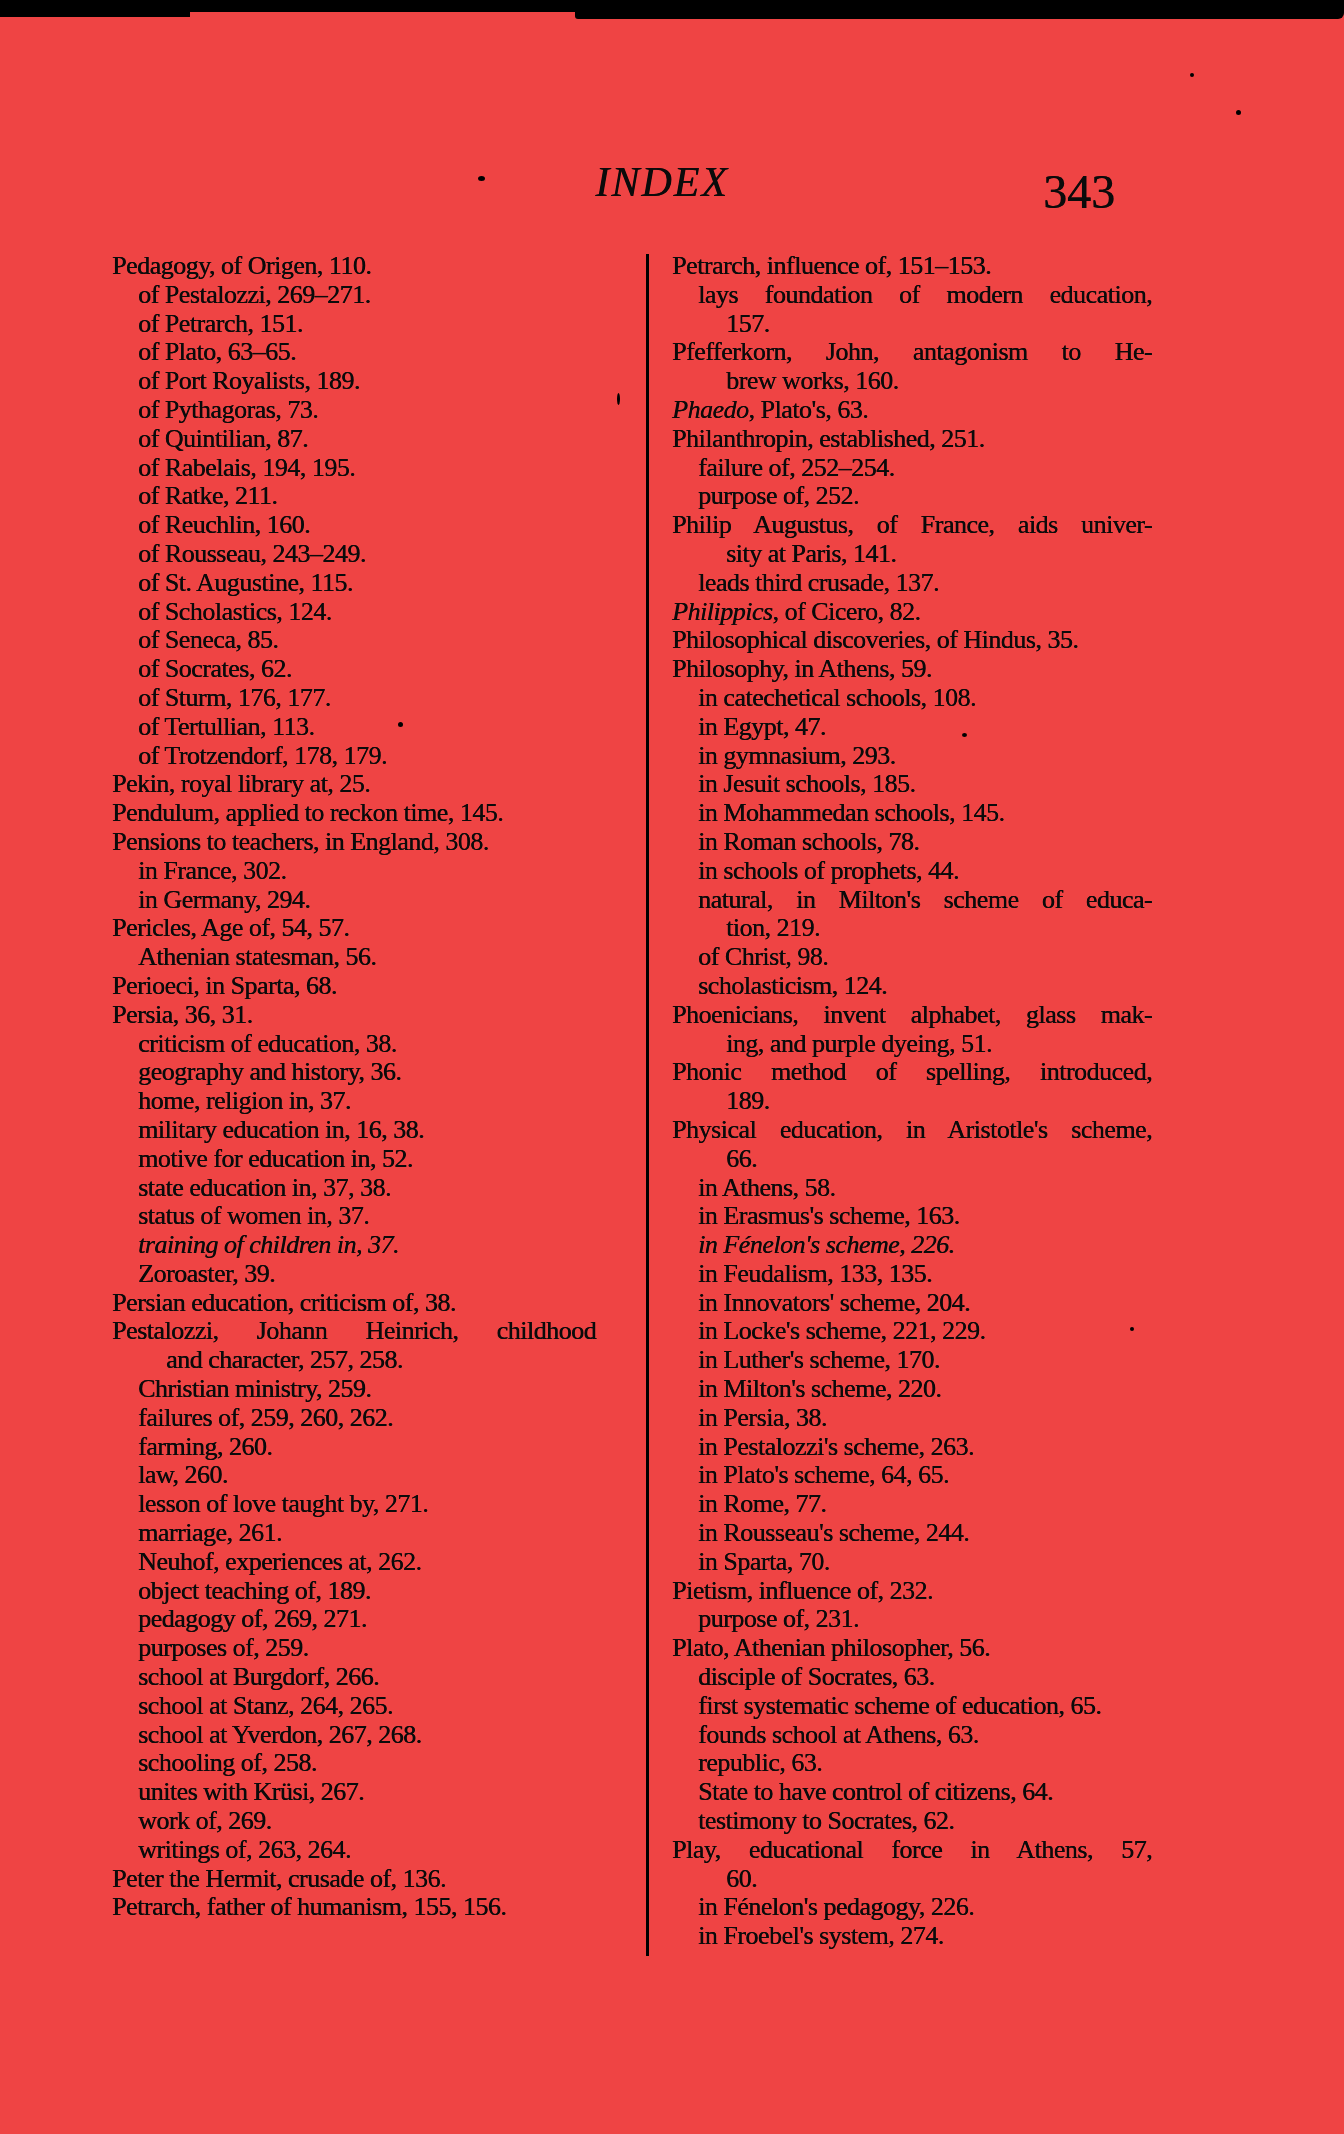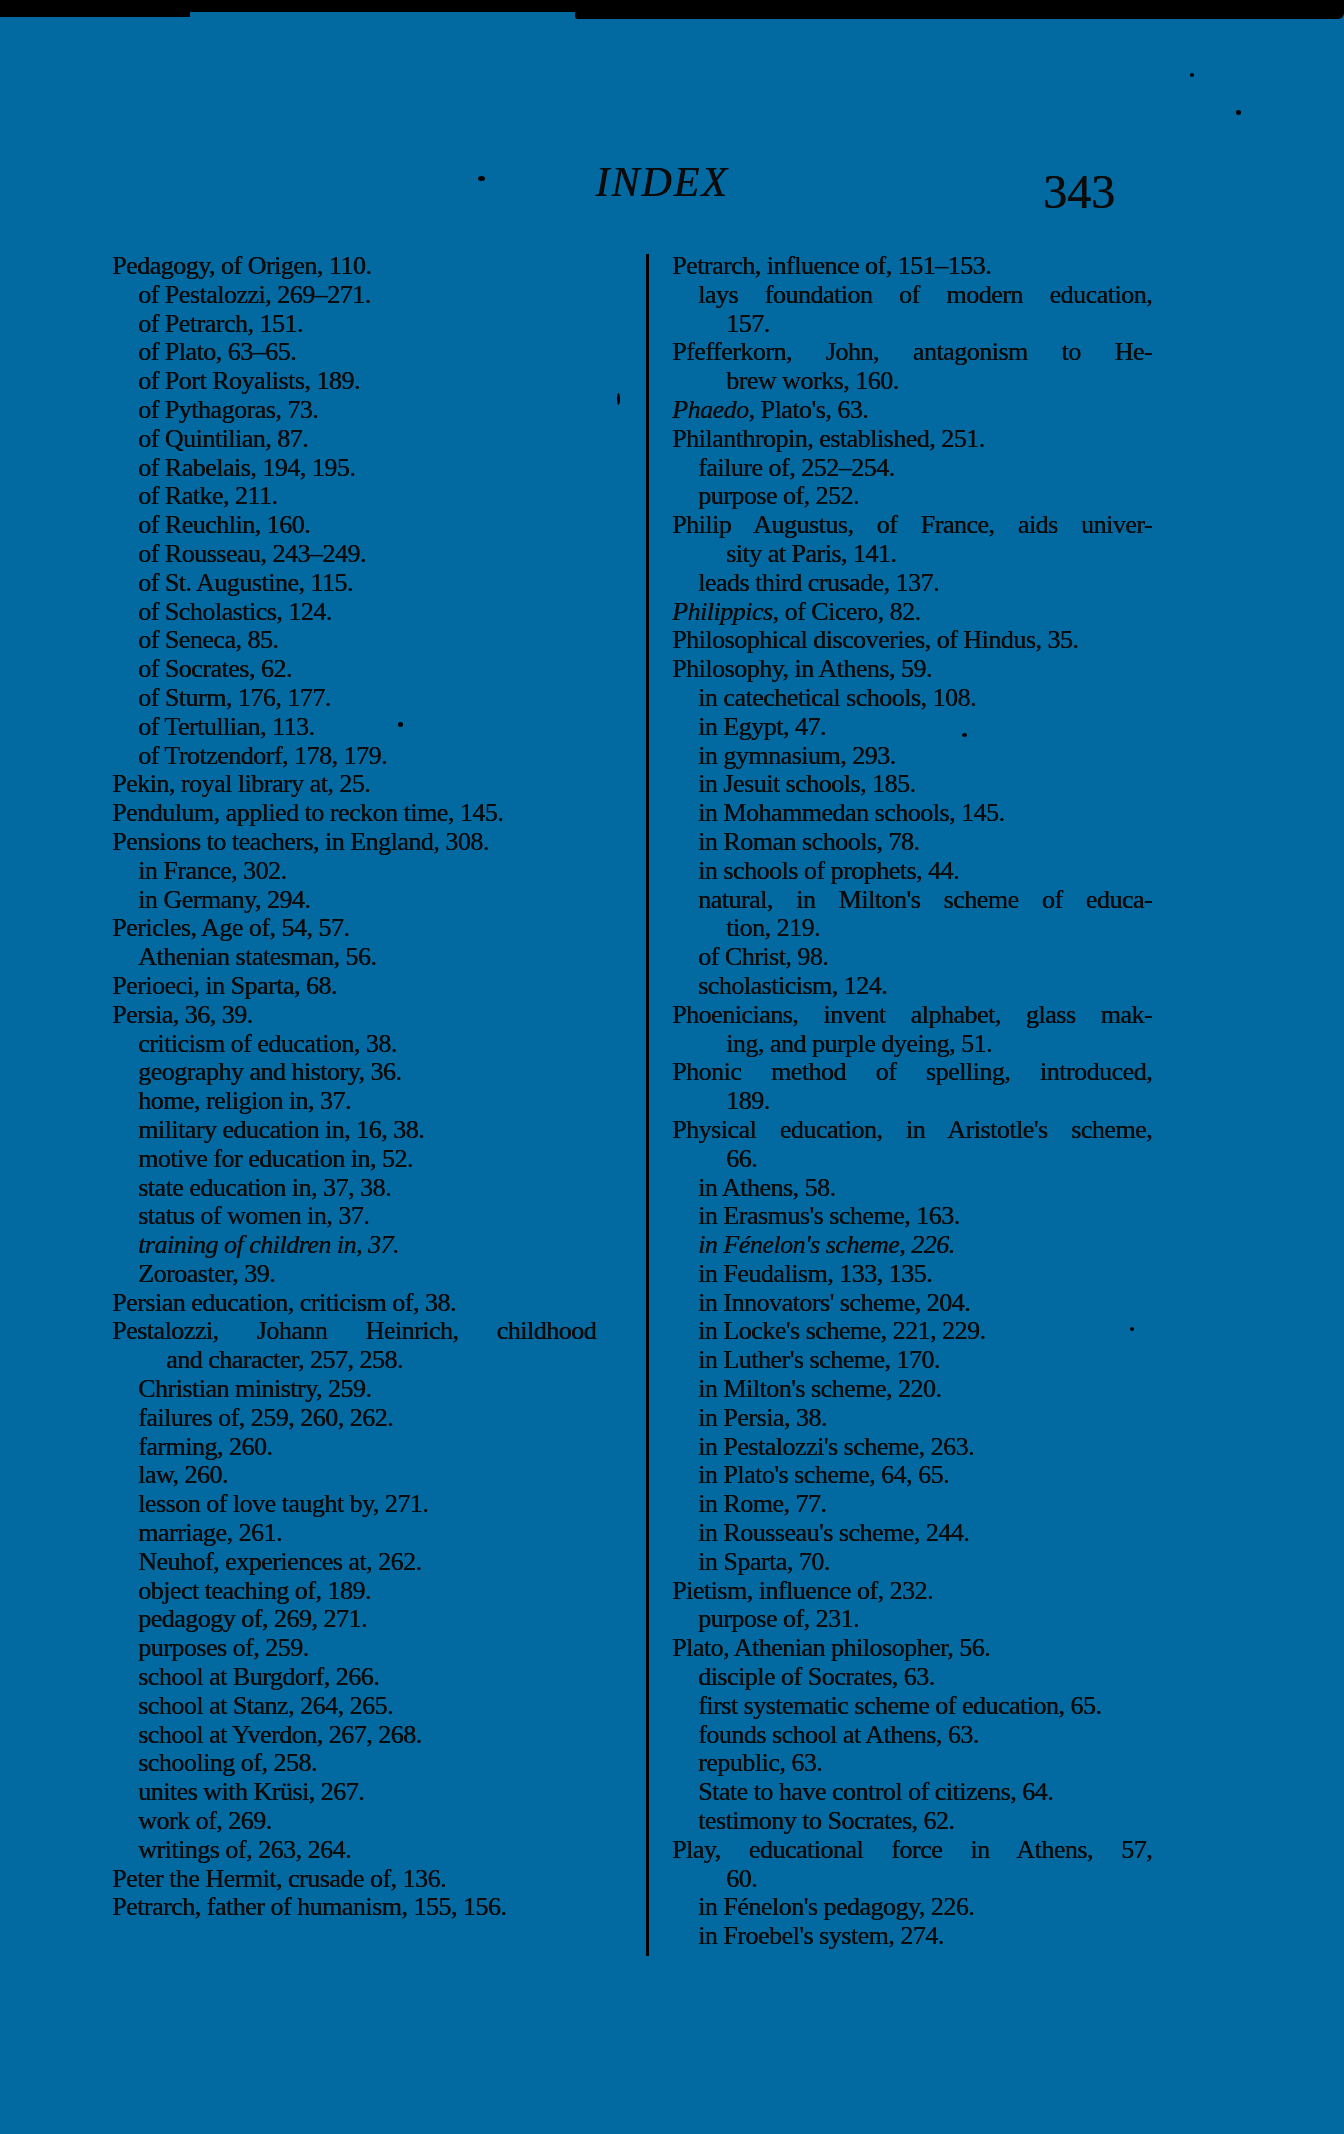--- a/index.html
+++ b/index.html
@@ -1,19 +1,19 @@
 <!DOCTYPE html>
 <html><head>
 <meta charset="utf-8">
 <style>
   html,body{margin:0;padding:0;background:#e8e8e8;}
   #page{
     position:relative;
     width:1344px;height:2134px;
-    background:#0369a1;
+    background:#ef4444;
     overflow:hidden;
     font-family:"Liberation Serif","DejaVu Serif",serif;
     color:#0b0b0b;
   }
   .topbar{position:absolute;background:#000;}
   .topbar.a{left:0;top:0;width:1344px;height:12px;}
   .topbar.b{left:575px;top:0;width:769px;height:19px;border-radius:0 0 6px 3px;}
   .topbar.c{left:0;top:12px;width:190px;height:5px;}
   .running-head{
     position:absolute;left:662px;top:158px;transform:translateX(-50%);
@@ -76,21 +76,21 @@
       <div class="line i1">of Tertullian, 113.</div>
       <div class="line i1">of Trotzendorf, 178, 179.</div>
       <div class="line">Pekin, royal library at, 25.</div>
       <div class="line">Pendulum, applied to reckon time, 145.</div>
       <div class="line">Pensions to teachers, in England, 308.</div>
       <div class="line i1">in France, 302.</div>
       <div class="line i1">in Germany, 294.</div>
       <div class="line">Pericles, Age of, 54, 57.</div>
       <div class="line i1">Athenian statesman, 56.</div>
       <div class="line">Perioeci, in Sparta, 68.</div>
-      <div class="line">Persia, 36, 39.</div>
+      <div class="line">Persia, 36, 31.</div>
       <div class="line i1">criticism of education, 38.</div>
       <div class="line i1">geography and history, 36.</div>
       <div class="line i1">home, religion in, 37.</div>
       <div class="line i1">military education in, 16, 38.</div>
       <div class="line i1">motive for education in, 52.</div>
       <div class="line i1">state education in, 37, 38.</div>
       <div class="line i1">status of women in, 37.</div>
       <div class="line i1 it">training of children in, 37.</div>
       <div class="line i1">Zoroaster, 39.</div>
       <div class="line">Persian education, criticism of, 38.</div>

